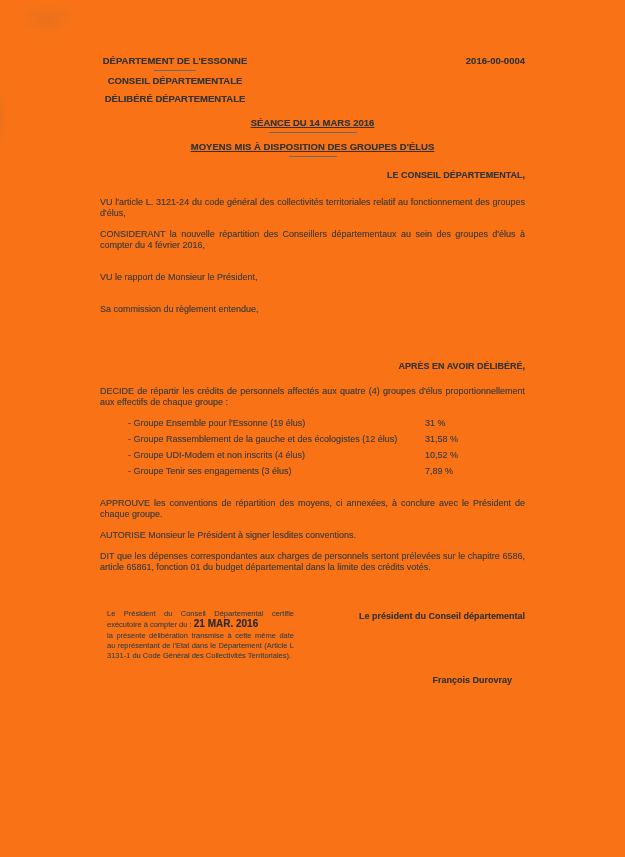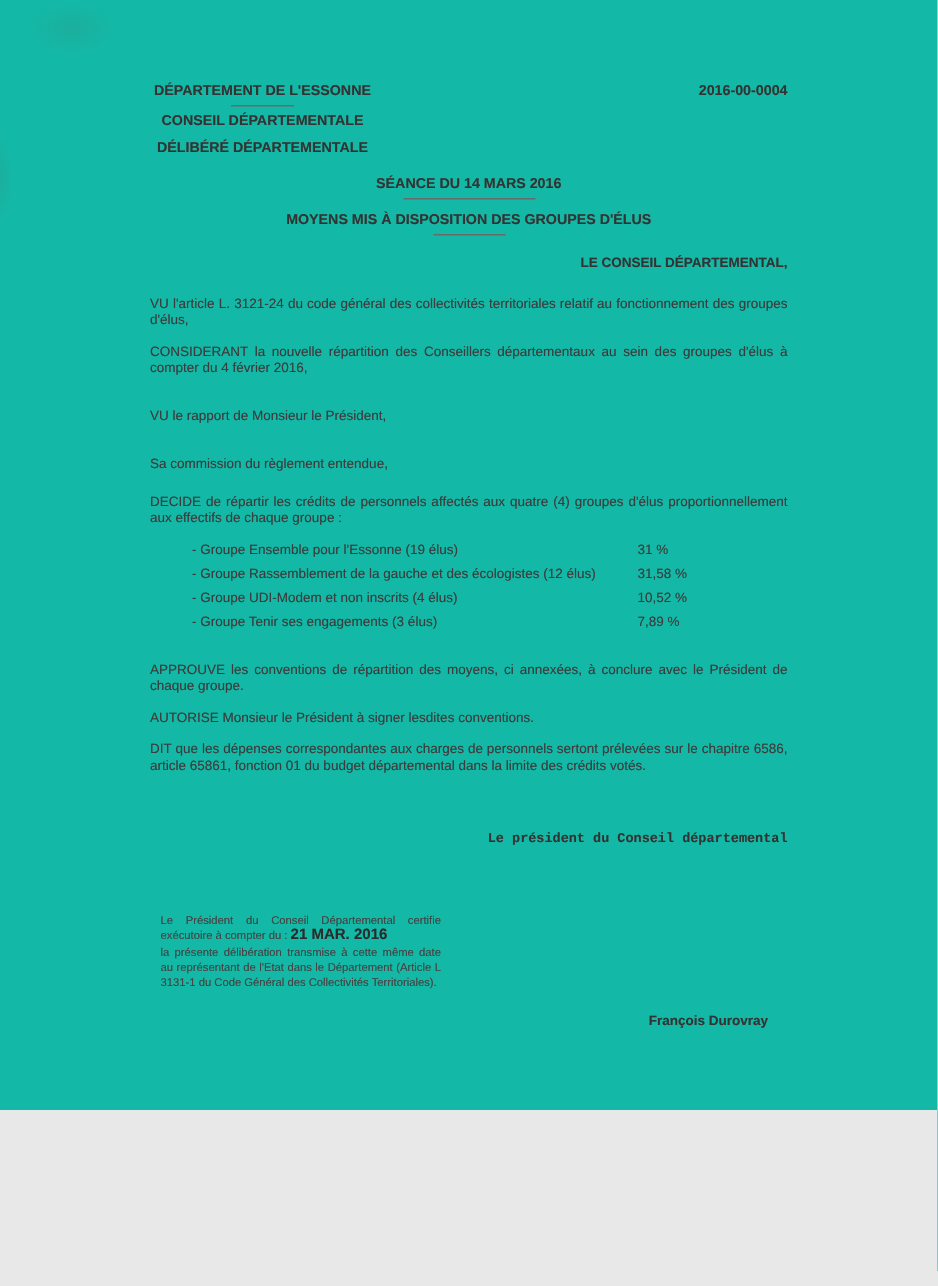--- a/index.html
+++ b/index.html
@@ -1,20 +1,20 @@
 <!DOCTYPE html>
 <html><head>
 <meta charset="utf-8">
 <style>
   html,body { margin:0; padding:0; background:#e8e8e8; }
   .page {
     position:relative;
-    width:625px; height:740px;
+    width:625px; height:857px;
     margin:0 auto;
-    background:#14b8a6;
+    background:#f97316;
     font-family:"Liberation Sans", sans-serif;
     color:#3c3c3c;
     text-shadow:0 0 0.4px rgba(60,60,60,0.45);
     overflow:hidden;
   }
   .smudge {
     position:absolute; pointer-events:none;
     background:radial-gradient(closest-side, rgba(90,90,90,0.10), rgba(90,90,90,0));
   }
   .content {
@@ -24,30 +24,30 @@
   .hdr-row { display:flex; justify-content:space-between; align-items:flex-start; }
   .hdr-left { width:150px; text-align:center; }
   .hdr-left div { white-space:nowrap; }
   .hdr-title { font-size:9.5px; font-weight:bold; color:#333; }
   .rule {
     height:0; border-top:1px solid #6a6a6a; margin:4px auto 0 auto;
   }
   .rule-sm { width:42px; }
   .rule-md { width:88px; }
   .rule-xs { width:48px; }
-  .center-title { text-align:center; font-size:9.5px; font-weight:bold; color:#333; }
+  .center-title { text-align:center; font-size:9.5px; font-weight:bold; color:#333;text-decoration:underline; }
   .mt-council { margin-top:4px; }
   .mt-assembly { margin-top:7px; }
   .mt-seance { margin-top:13px; }
   .mt-moyens { margin-top:8px; }
   .right-bold { text-align:right; font-weight:bold; color:#333; }
   .mt-conseil { margin-top:13px; }
   .para { text-align:justify; margin:0; }
   .mt16 { margin-top:16px; } .mt10 { margin-top:10px; } .mt9 { margin-top:21px; }
-  .mt46 { margin-top:46px; } .mt14 { margin-top:14px; } .mt38 { margin-top:38px;font-family:Liberation Mono, monospace; }
+  .mt46 { margin-top:46px; } .mt14 { margin-top:14px; } .mt38 { margin-top:38px; }
   .alloc-list { margin-top:10px; }
   .alloc-row { position:relative; padding-left:28px; margin-bottom:5px; height:11px; }
   .alloc-value { position:absolute; left:325px; top:0; }
   .cert {
     position:absolute; left:107px; top:609px; width:187px;
     font-size:7.5px; line-height:10.3px; text-align:justify; color:#454545;
   }
   .stamp { font-weight:bold; font-size:10px; color:#2b2b2b; white-space:nowrap; }
   .signee {
     position:absolute; left:100px; top:675px; width:412px;
@@ -80,20 +80,21 @@
     <div class="center-title mt-moyens">MOYENS MIS À DISPOSITION DES GROUPES D'ÉLUS</div>
     <div class="rule rule-xs"></div>
 
     <div class="right-bold mt-conseil">LE CONSEIL DÉPARTEMENTAL,</div>
 
     <p class="para mt16">VU l'article L. 3121-24 du code général des collectivités territoriales relatif au fonctionnement des groupes d'élus,</p>
     <p class="para mt10">CONSIDERANT la nouvelle répartition des Conseillers départementaux au sein des groupes d'élus à compter du 4 février 2016,</p>
     <p class="para mt9">VU le rapport de Monsieur le Président,</p>
     <p class="para mt9">Sa commission du règlement entendue,</p>
 
+    <div class="right-bold mt46">APRÈS EN AVOIR DÉLIBÉRÉ,</div>
 
     <p class="para mt14">DECIDE de répartir les crédits de personnels affectés aux quatre (4) groupes d'élus proportionnellement aux effectifs de chaque groupe :</p>
 
     <div class="alloc-list">
       <div class="alloc-row">
         <span>- Groupe Ensemble pour l'Essonne (19 élus)</span>
         <span class="alloc-value">31 %</span>
       </div>
       <div class="alloc-row">
         <span>- Groupe Rassemblement de la gauche et des écologistes (12 élus)</span>

